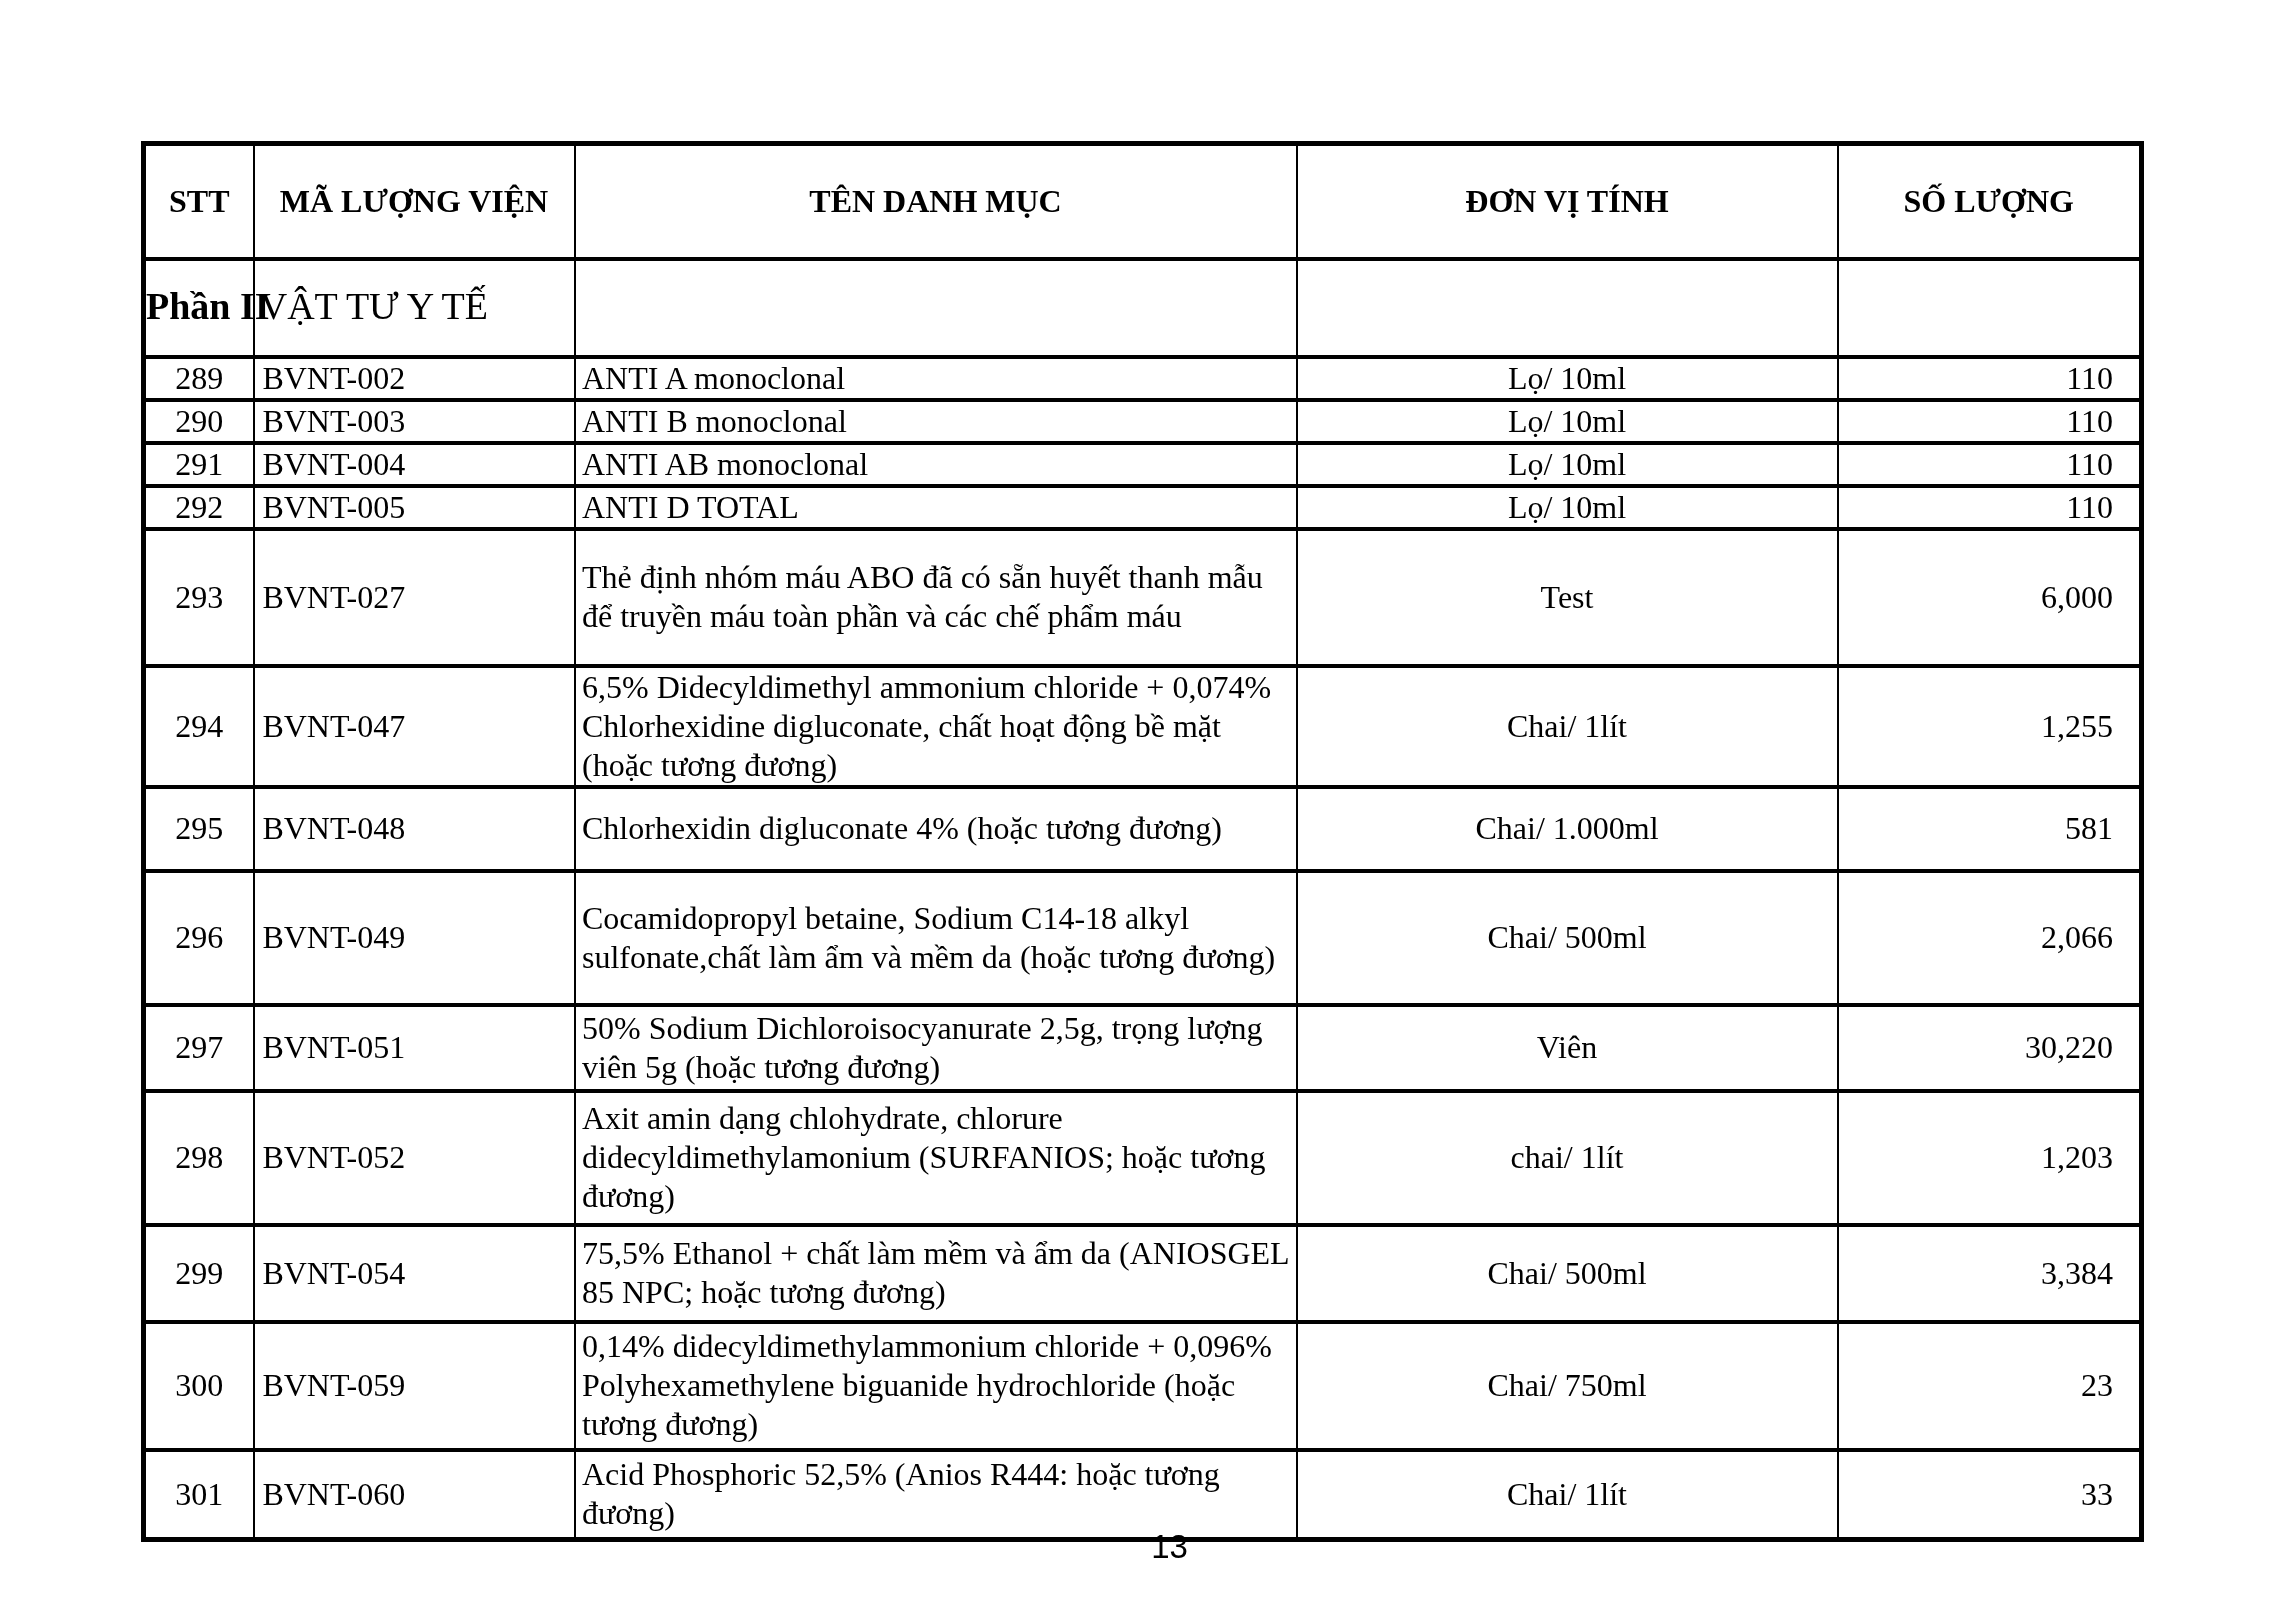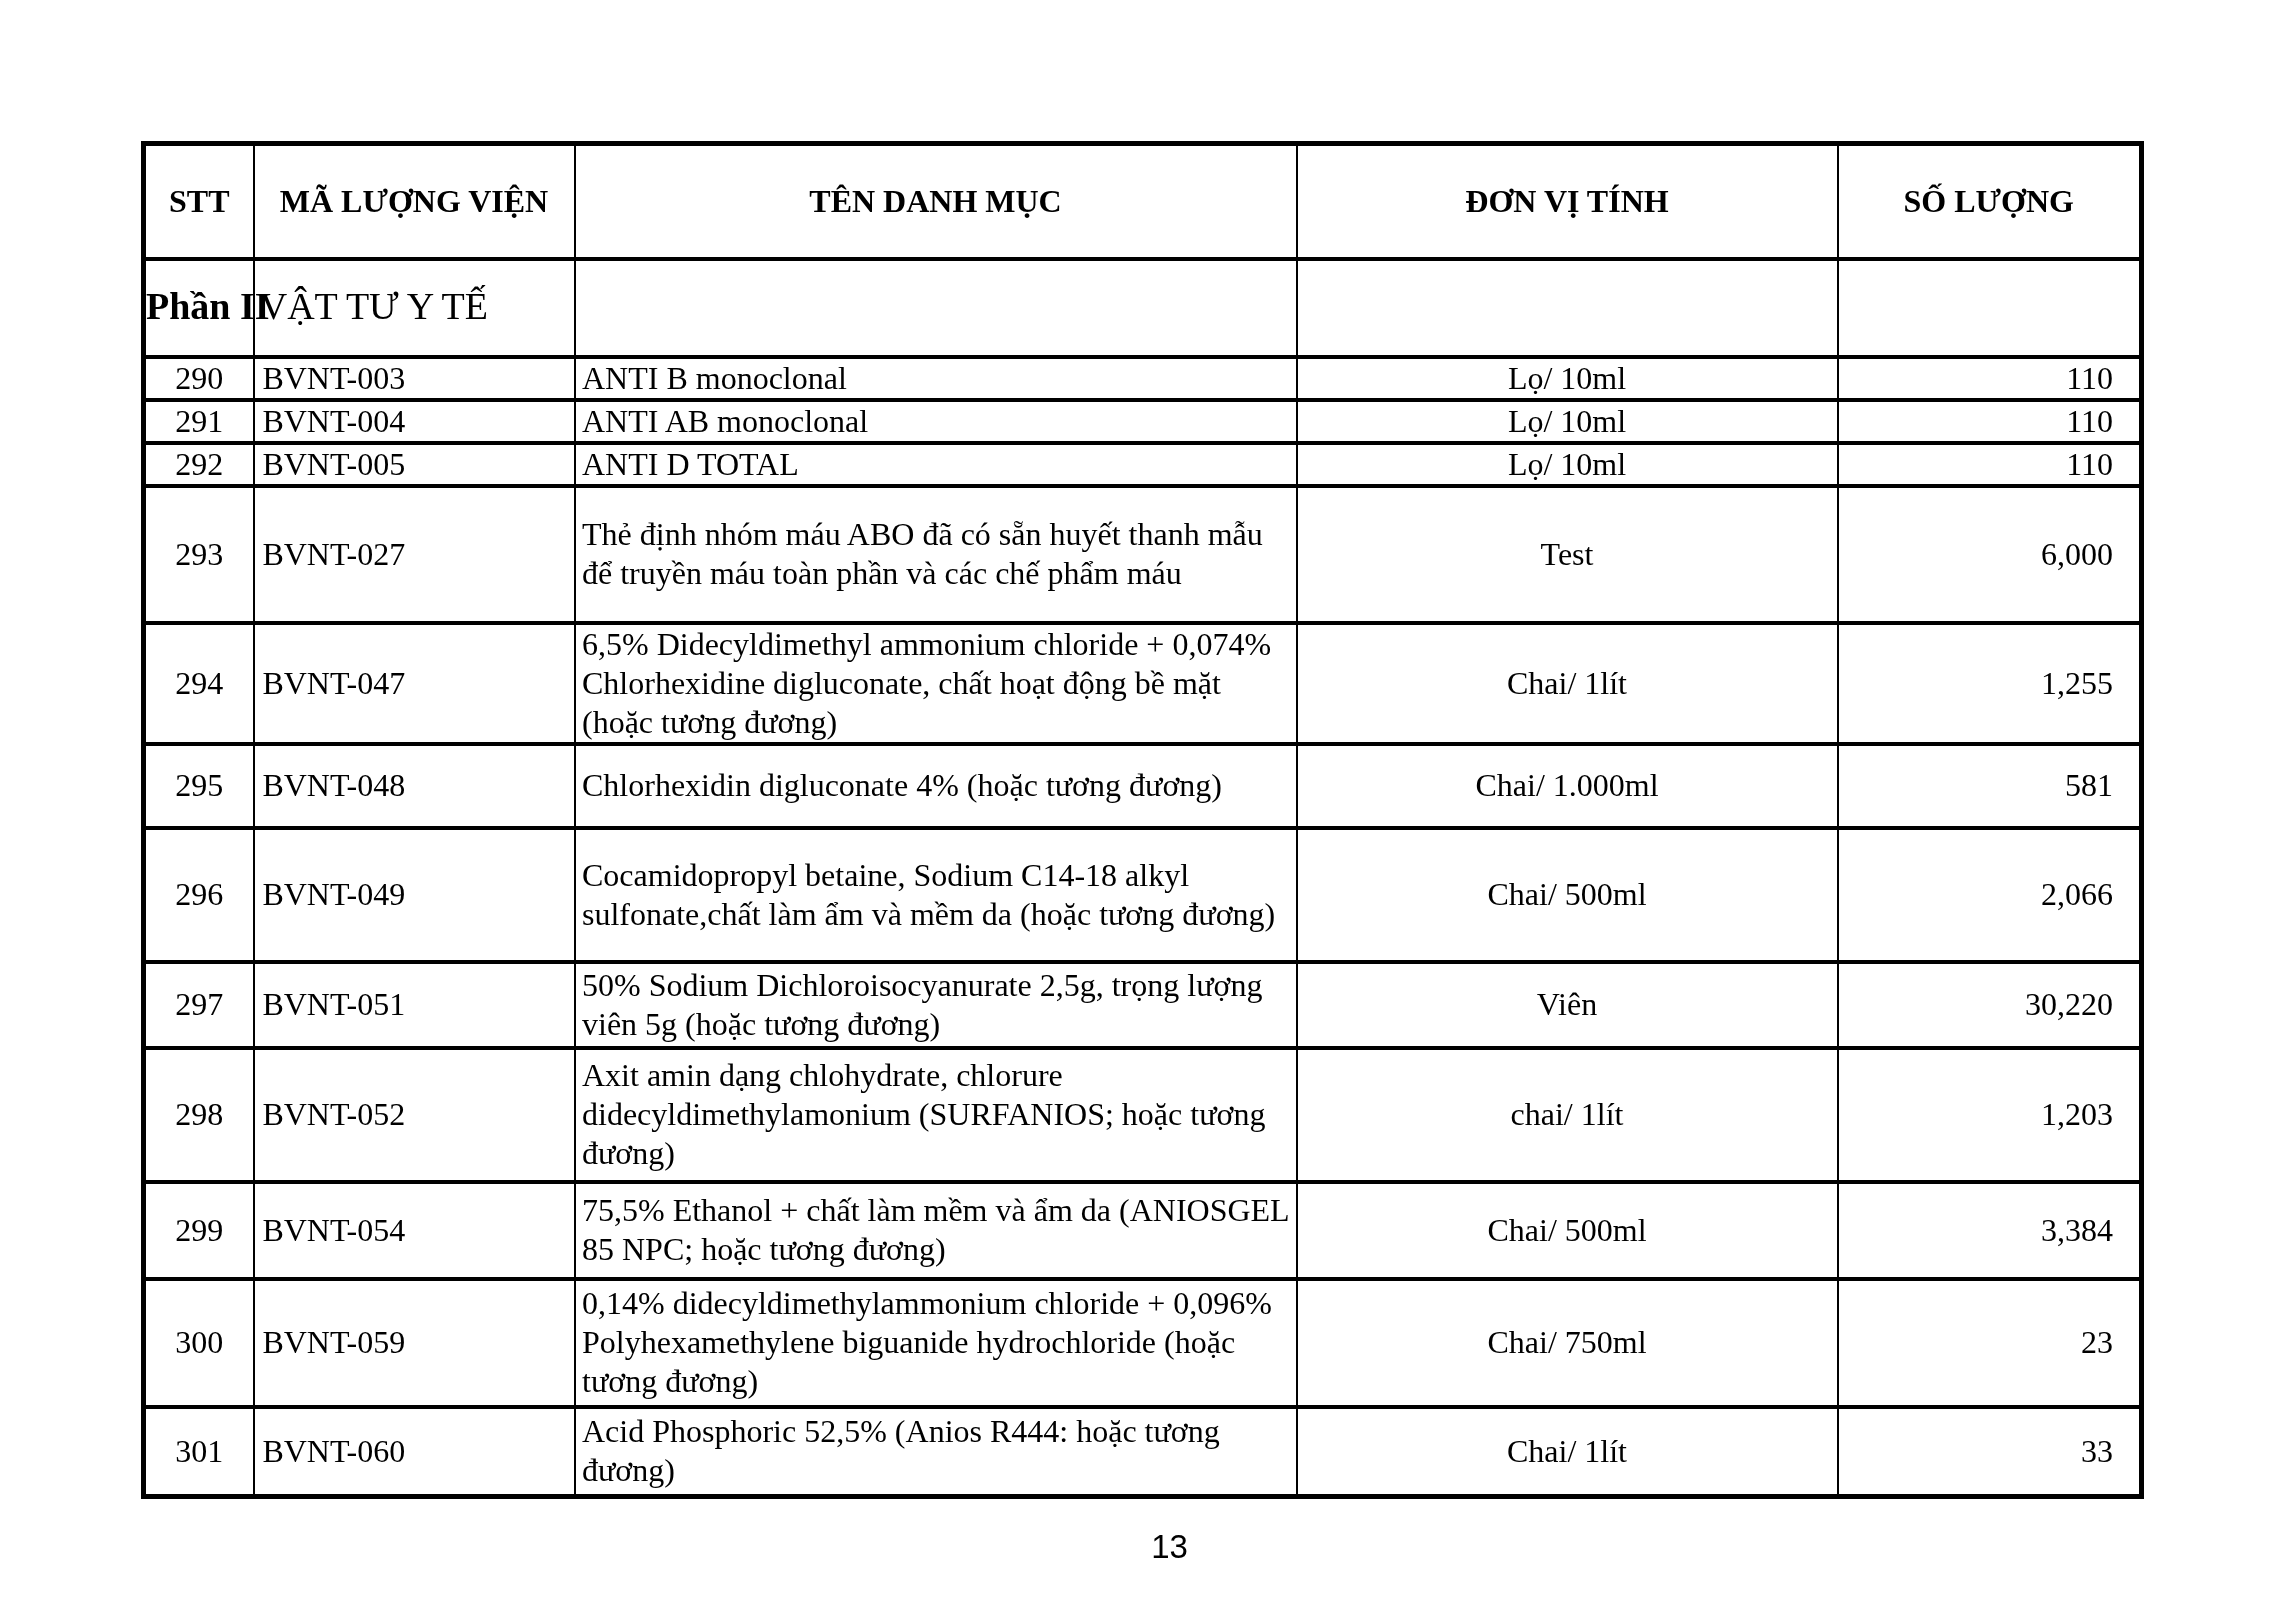--- a/index.html
+++ b/index.html
@@ -73,20 +73,27 @@
       </tr>
     </thead>
     <tbody id="rows">
       <tr class="sec-row">
         <td class="sec-label"><span>Phần II</span></td>
         <td class="sec-title"><span>VẬT TƯ Y TẾ</span></td>
         <td></td>
         <td></td>
         <td></td>
       </tr>
+    <tr style="height: 43px;">
+          <td class="c-stt">289</td>
+          <td class="c-ma">BVNT-002</td>
+          <td class="c-ten">ANTI A monoclonal</td>
+          <td class="c-dvt">Lọ/ 10ml</td>
+          <td class="c-sl">110</td>
+        </tr>
         <tr style="height: 43px;">
           <td class="c-stt">290</td>
           <td class="c-ma">BVNT-003</td>
           <td class="c-ten">ANTI B monoclonal</td>
           <td class="c-dvt">Lọ/ 10ml</td>
           <td class="c-sl">110</td>
         </tr>
         <tr style="height: 43px;">
           <td class="c-stt">291</td>
           <td class="c-ma">BVNT-004</td>

